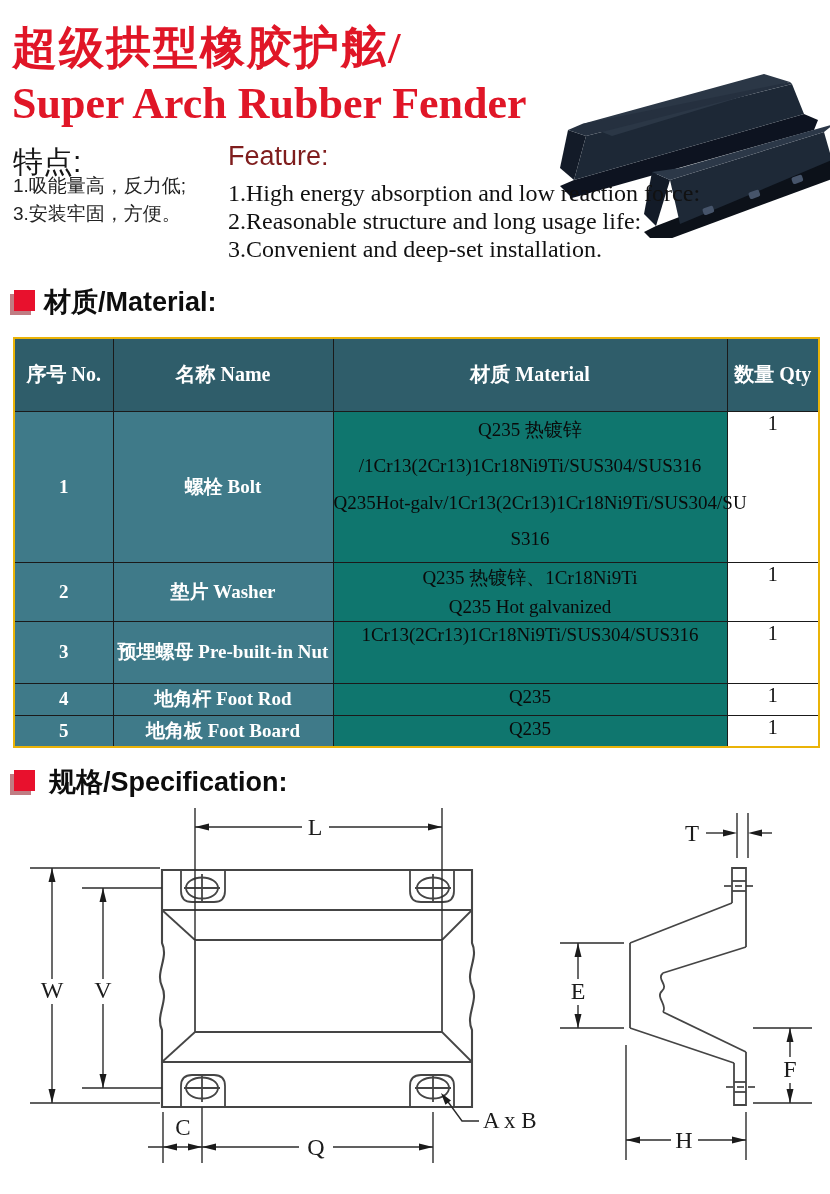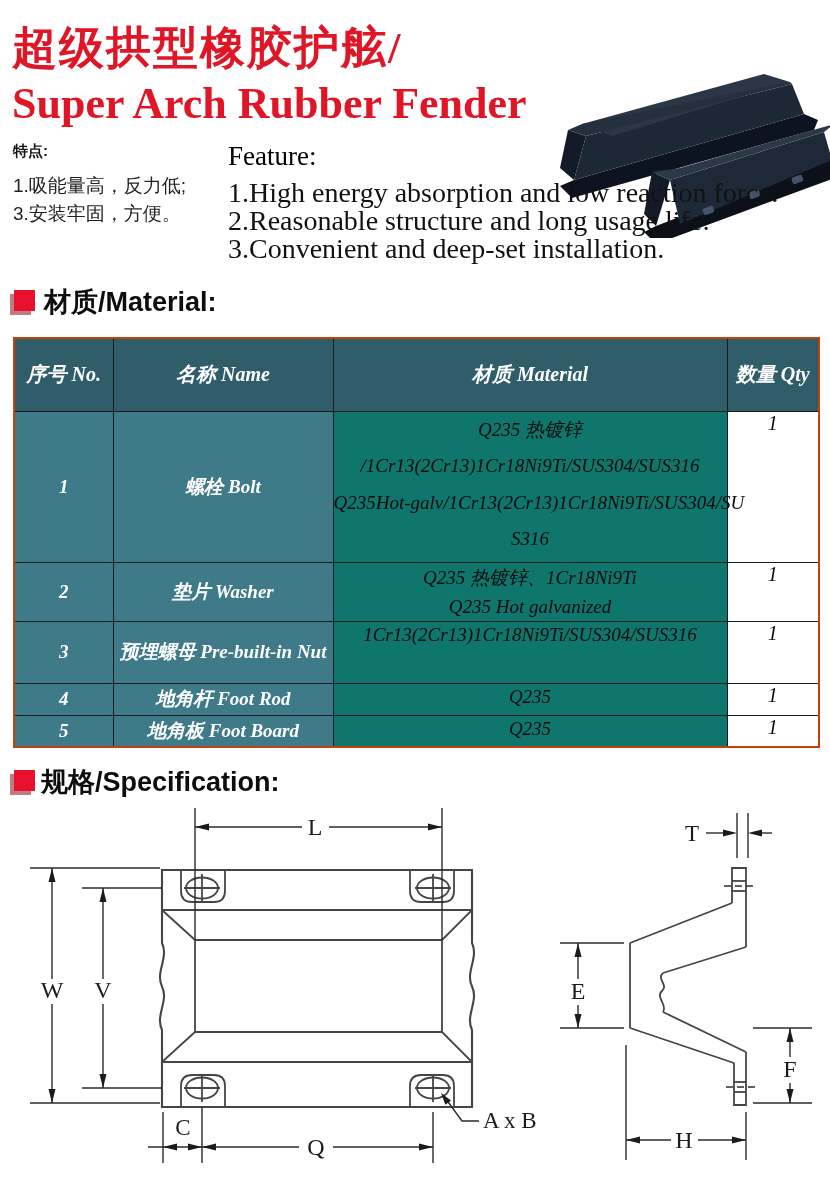--- a/index.html
+++ b/index.html
@@ -5,38 +5,38 @@
   html,body{margin:0;padding:0;background:#e8e8e8;}
   .page{position:relative;width:830px;height:1194px;margin:0 auto;background:#ffffff;
         overflow:hidden;font-family:"Liberation Serif",serif;}
   .abs{position:absolute;}
   
   .title-zh{left:12px;top:18px;font-family:"Liberation Serif",serif;font-weight:bold;
             font-size:45px;letter-spacing:2px;color:var(--red,#e01627);white-space:nowrap;}
   .title-en{left:12px;top:78px;font-family:"Liberation Serif",serif;font-weight:bold;
             font-size:44px;color:var(--red,#e01627);white-space:nowrap;letter-spacing:0px;}
   
-  .feat-zh-head{left:13px;top:142px;font-family:"Liberation Sans",sans-serif;font-weight:bold;
-                font-size:15px;color:#151515;}
+  .feat-zh-head{left:13px;top:142px;font-family:"Liberation Sans",sans-serif;font-weight:normal;
+                font-size:30px;color:#151515;}
   .feat-zh-list{left:13px;top:172px;font-family:"Liberation Sans",sans-serif;font-size:19px;
                 color:#222;line-height:27.5px;}
-  .feat-en-head{left:228px;top:141px;font-family:Liberation Serif, serif;font-size:27px;color:#000000;text-align:center;}
-  .feat-en-list{left:228px;top:179px;font-family:"Liberation Serif",serif;font-size:28px;
+  .feat-en-head{left:228px;top:141px;font-family:Liberation Sans, sans-serif;font-size:27px;color:#7f1d1d;text-align:center;}
+  .feat-en-list{left:228px;top:179px;font-family:"Liberation Serif",serif;font-size:24px;
                 color:#111;line-height:28px;}
   
   .sec-head{display:flex;align-items:flex-start;}
   .red-sq{display:inline-block;width:21px;height:21px;background:var(--red2,#e8112d);
           box-shadow:-4px 4px 0 rgba(140,16,30,.55);}
   .sec-label{font-family:"Liberation Sans",sans-serif;font-weight:600;font-size:27px;
              color:#0d0d0d;white-space:nowrap;}
   
   table.mat{position:absolute;left:13px;top:337px;width:805px;border-collapse:collapse;
             table-layout:fixed;}
   table.mat th,table.mat td{border:1px solid #1a1a1a;padding:0;}
-  table.mat{border:2px solid #c2410c;font-style:italic;}
+  table.mat{border:2px solid #eab308;}
   table.mat th{background:var(--tbl-head,#2f5d6a);color:#fff;
                font-family:"Liberation Serif",serif;font-weight:bold;font-size:20px;}
   td.c-label{background:var(--tbl-label,#3f7a89);color:#fff;text-align:center;
              vertical-align:middle;font-weight:bold;font-size:19px;
              font-family:"Liberation Serif",serif;}
   td.c-mat{background:#0f766e;color:#0a0a0a;text-align:center;vertical-align:top;
            font-size:19px;padding-top:5px;font-family:"Liberation Serif",serif;}
   td.c-mat div{white-space:nowrap;line-height:26px;}
   td.c-mat.lh36 div{line-height:36.5px;}
   td.c-mat.lh29 div{line-height:29px;}
@@ -155,21 +155,21 @@
           <td class="c-mat">
             <div>Q235</div>
           </td>
           <td class="c-qty">1</td>
         </tr>
       </tbody>
   </table>
 
   <div class="abs sec-head" style="left:14px;top:764px;">
     <span class="red-sq" style="margin-top:6px;"></span>
-    <span class="sec-label" style="margin-left:6px;">规格/Specification:</span>
+    <span class="sec-label" style="margin-left:14px;">规格/Specification:</span>
   </div>
 
   <svg class="abs" style="left:0;top:795px;" width="830" height="399" viewBox="0 0 830 399">
 
     <g>
 
       <path class="geo2" d="M162,75 H472 V148
             C479,163 465,177 472,191.5 C479,206 465,220 472,235
             V312 H162 V235
             C155,220 169,206 162,191.5 C155,177 169,163 162,148 Z"></path>

